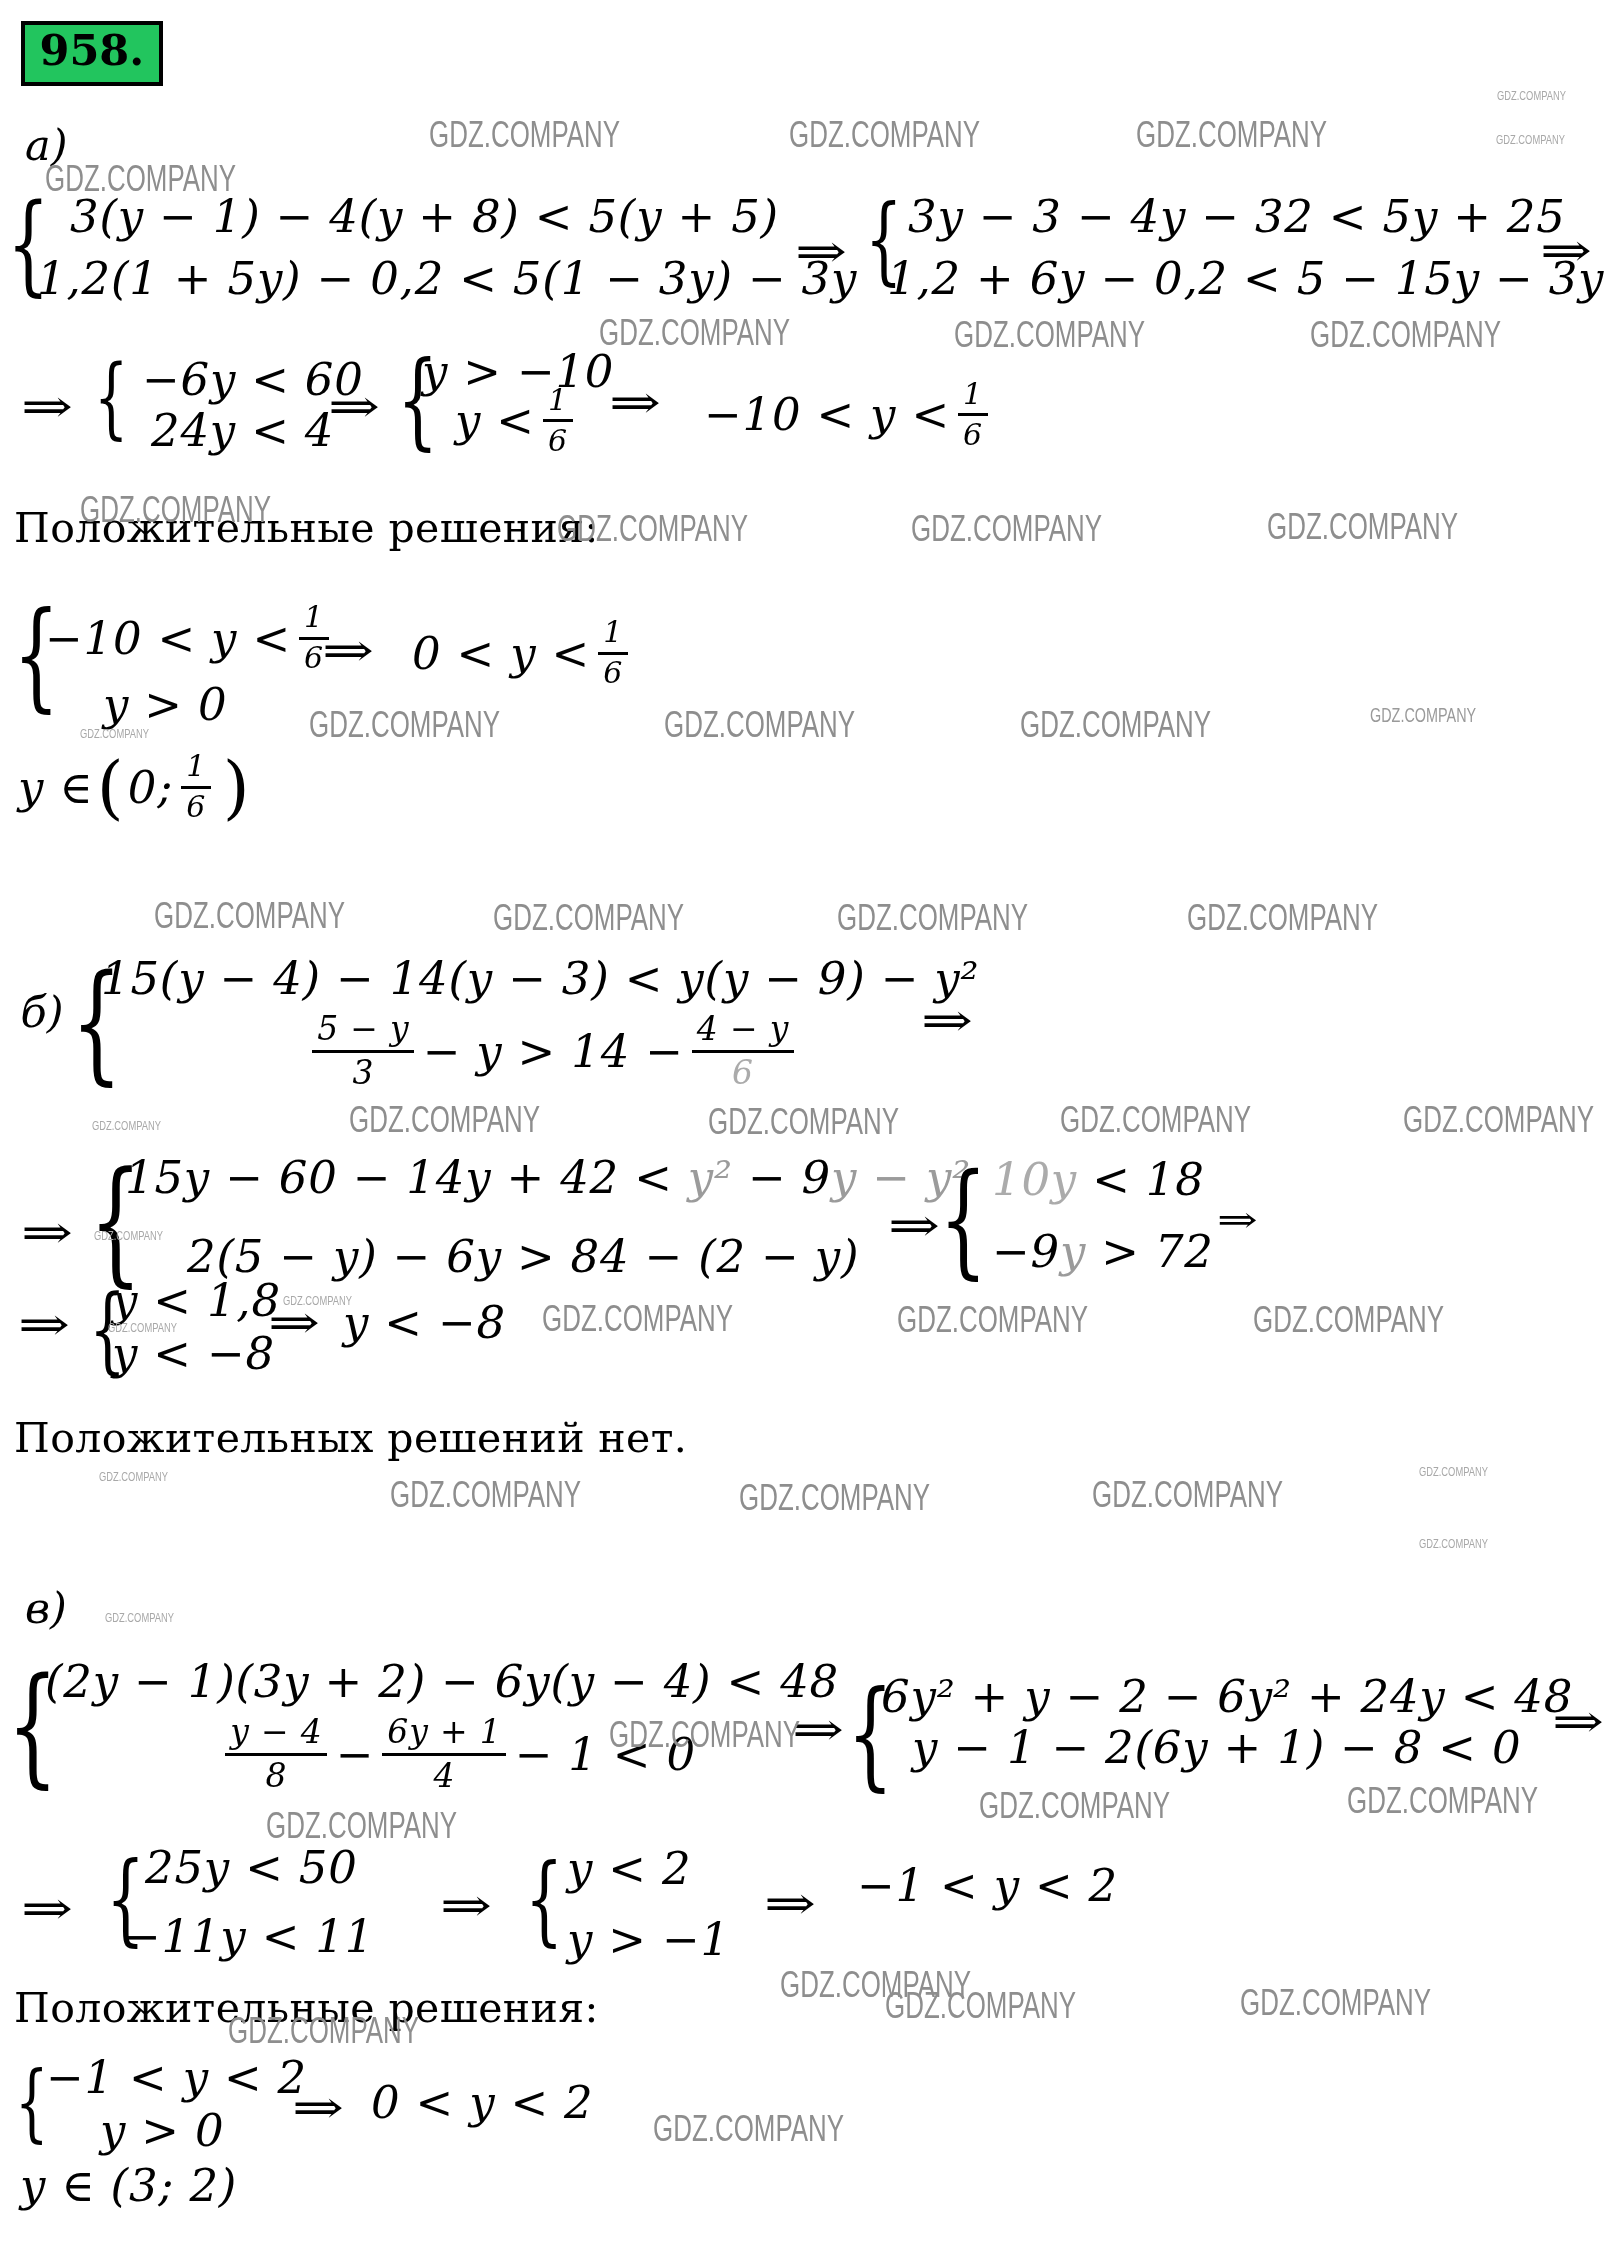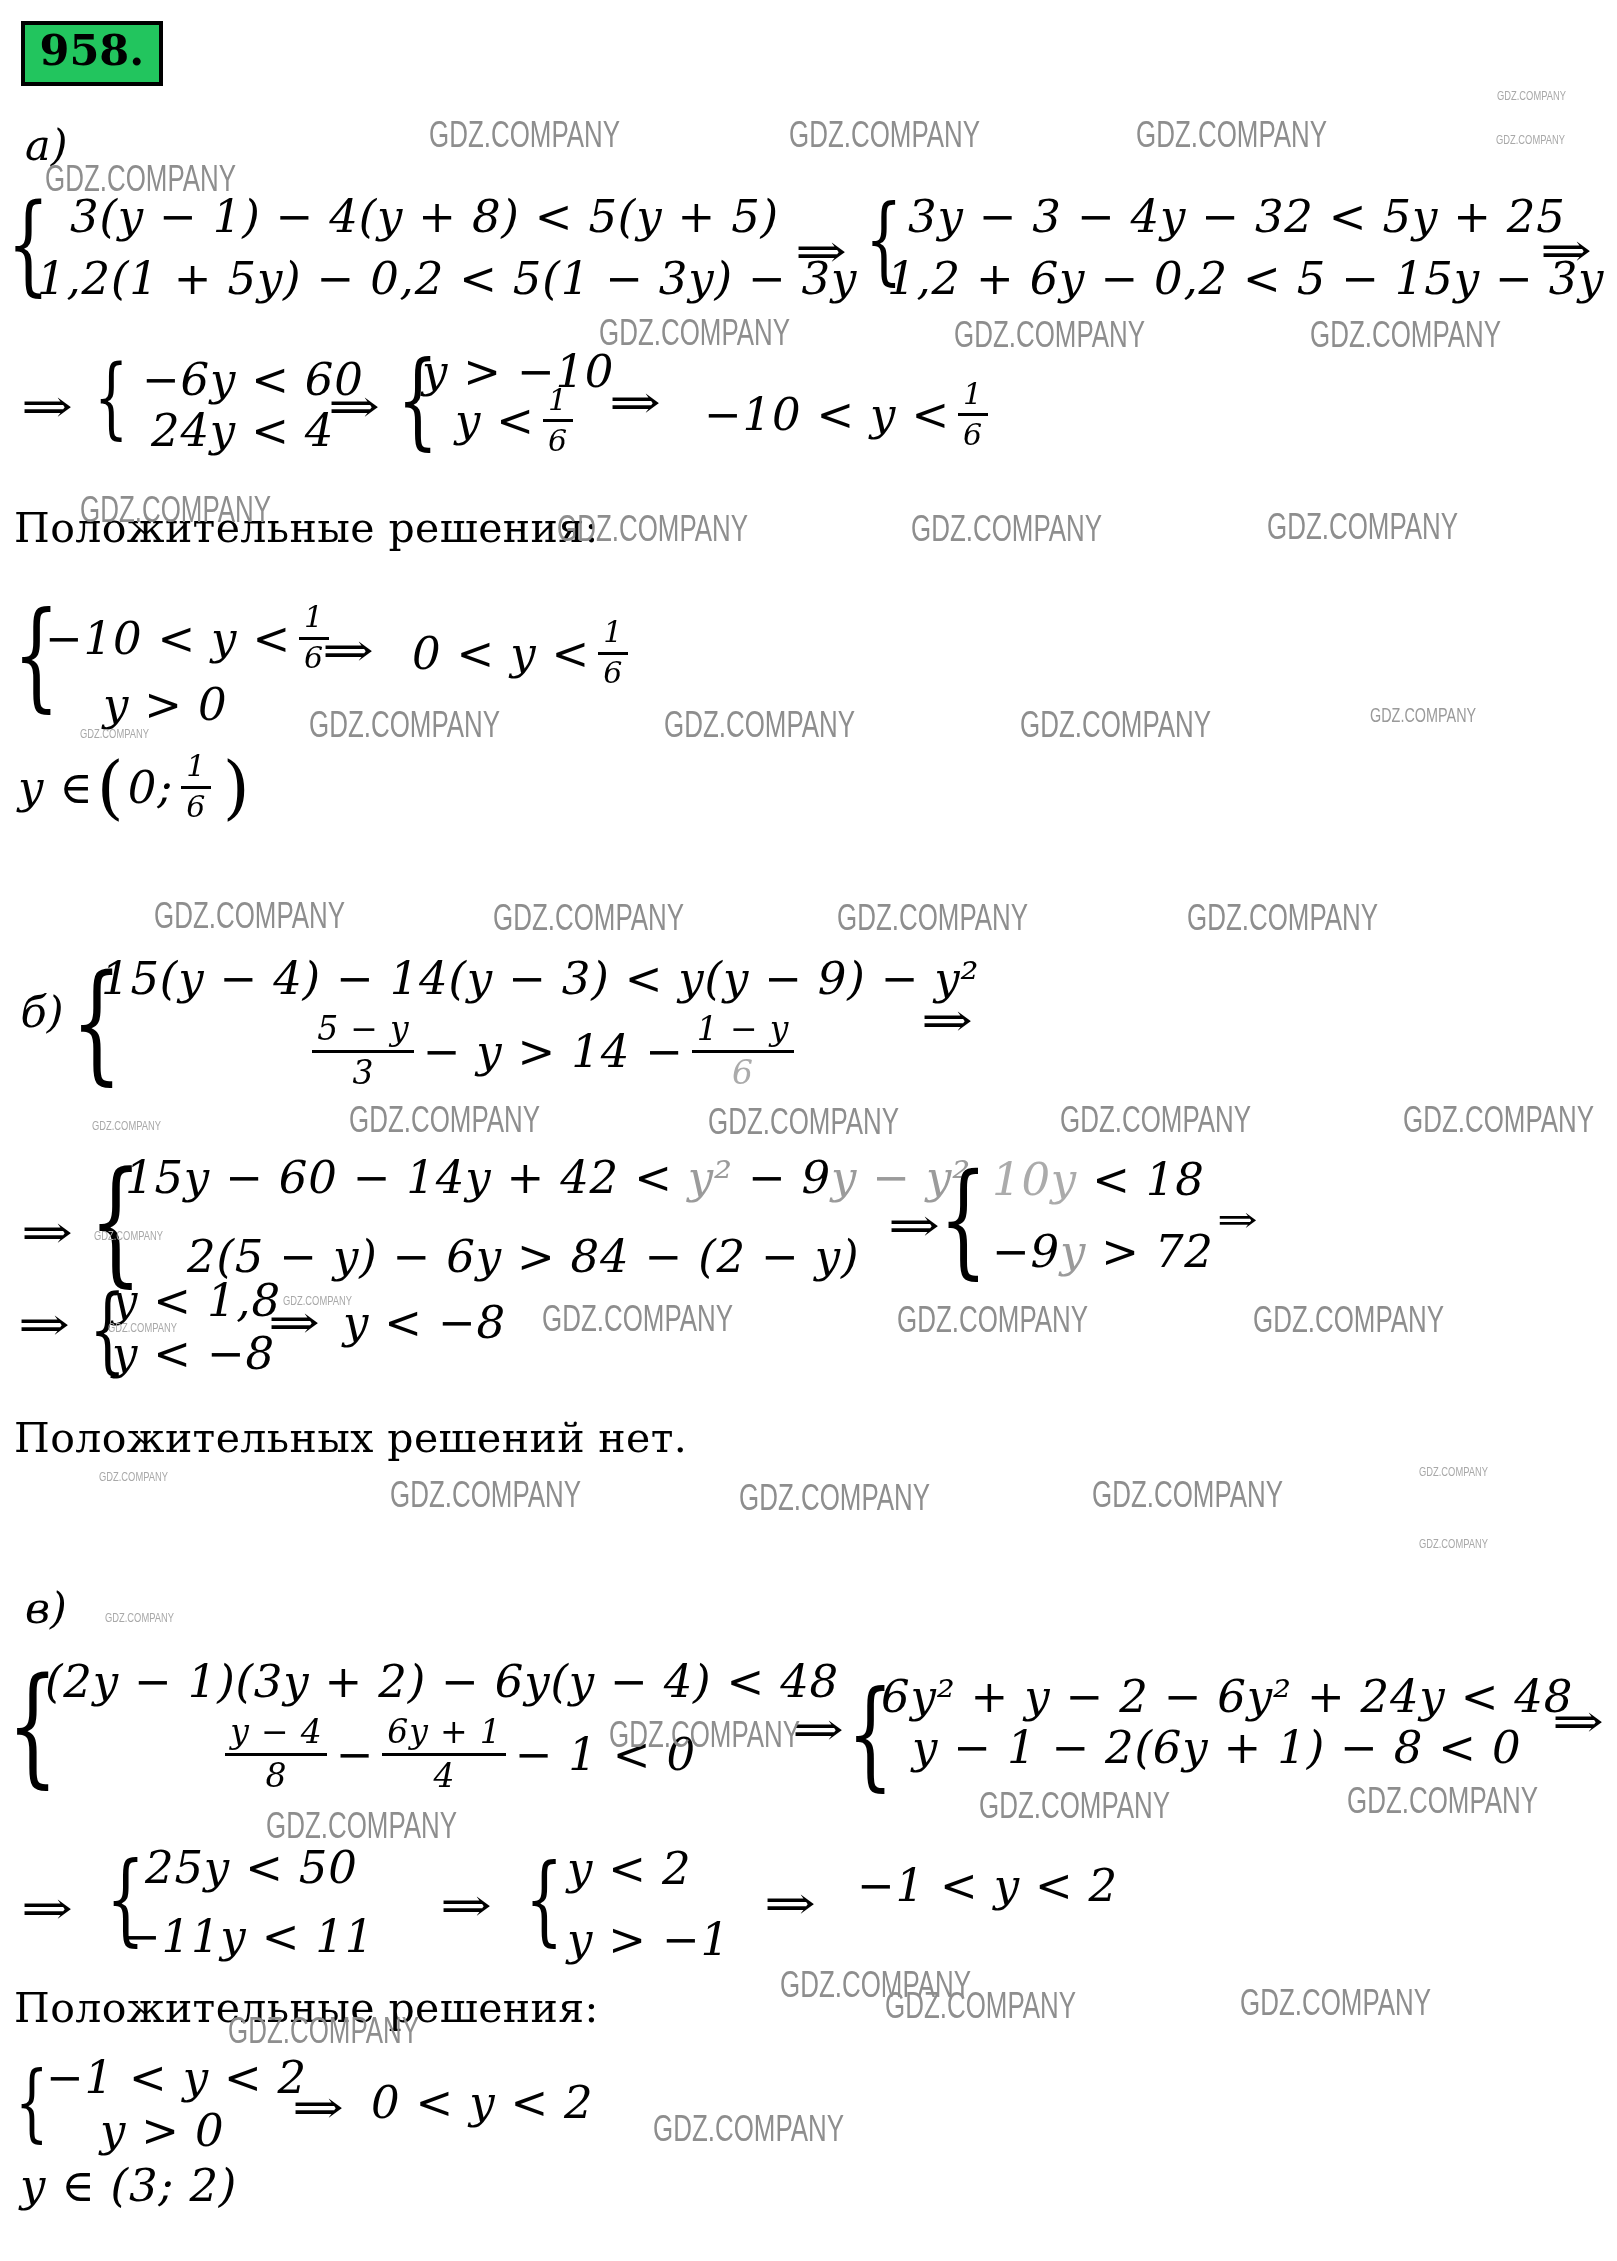--- a/index.html
+++ b/index.html
@@ -116,21 +116,21 @@
 
 <span class="brace" style="left:71px;top:957px;font-size:130px;">{</span>
 <div class="abs math" style="left:101px;top:952px;">15(y − 4) − 14(y − 3) &lt; y(y − 9) − y²</div>
 <div class="abs math mline" style="left:304px;top:1005px;height:92px;">
   <span class="fr fr-lg">
     <span class="n">5 − y</span>
     <span class="d">3</span>
   </span>
   <span>− y &gt; 14 −</span>
   <span class="fr fr-lg">
-    <span class="n">1 − y</span>
+    <span class="n">4 − y</span>
     <span class="d muted2">6</span>
   </span>
 </div>
 <span class="abs ar" style="left:921px;top:997px;">⇒</span>
 
 <span class="abs ar" style="left:20.5px;top:1209px;">⇒</span>
 <span class="brace" style="left:89px;top:1154px;font-size:135px;">{</span>
 <div class="abs math" style="left:125px;top:1151px;">
   <span>15y − 60 − 14y + 42 &lt; </span><span class="muted">y²</span><span> − 9</span><span class="muted">y − y²</span>
 </div>

